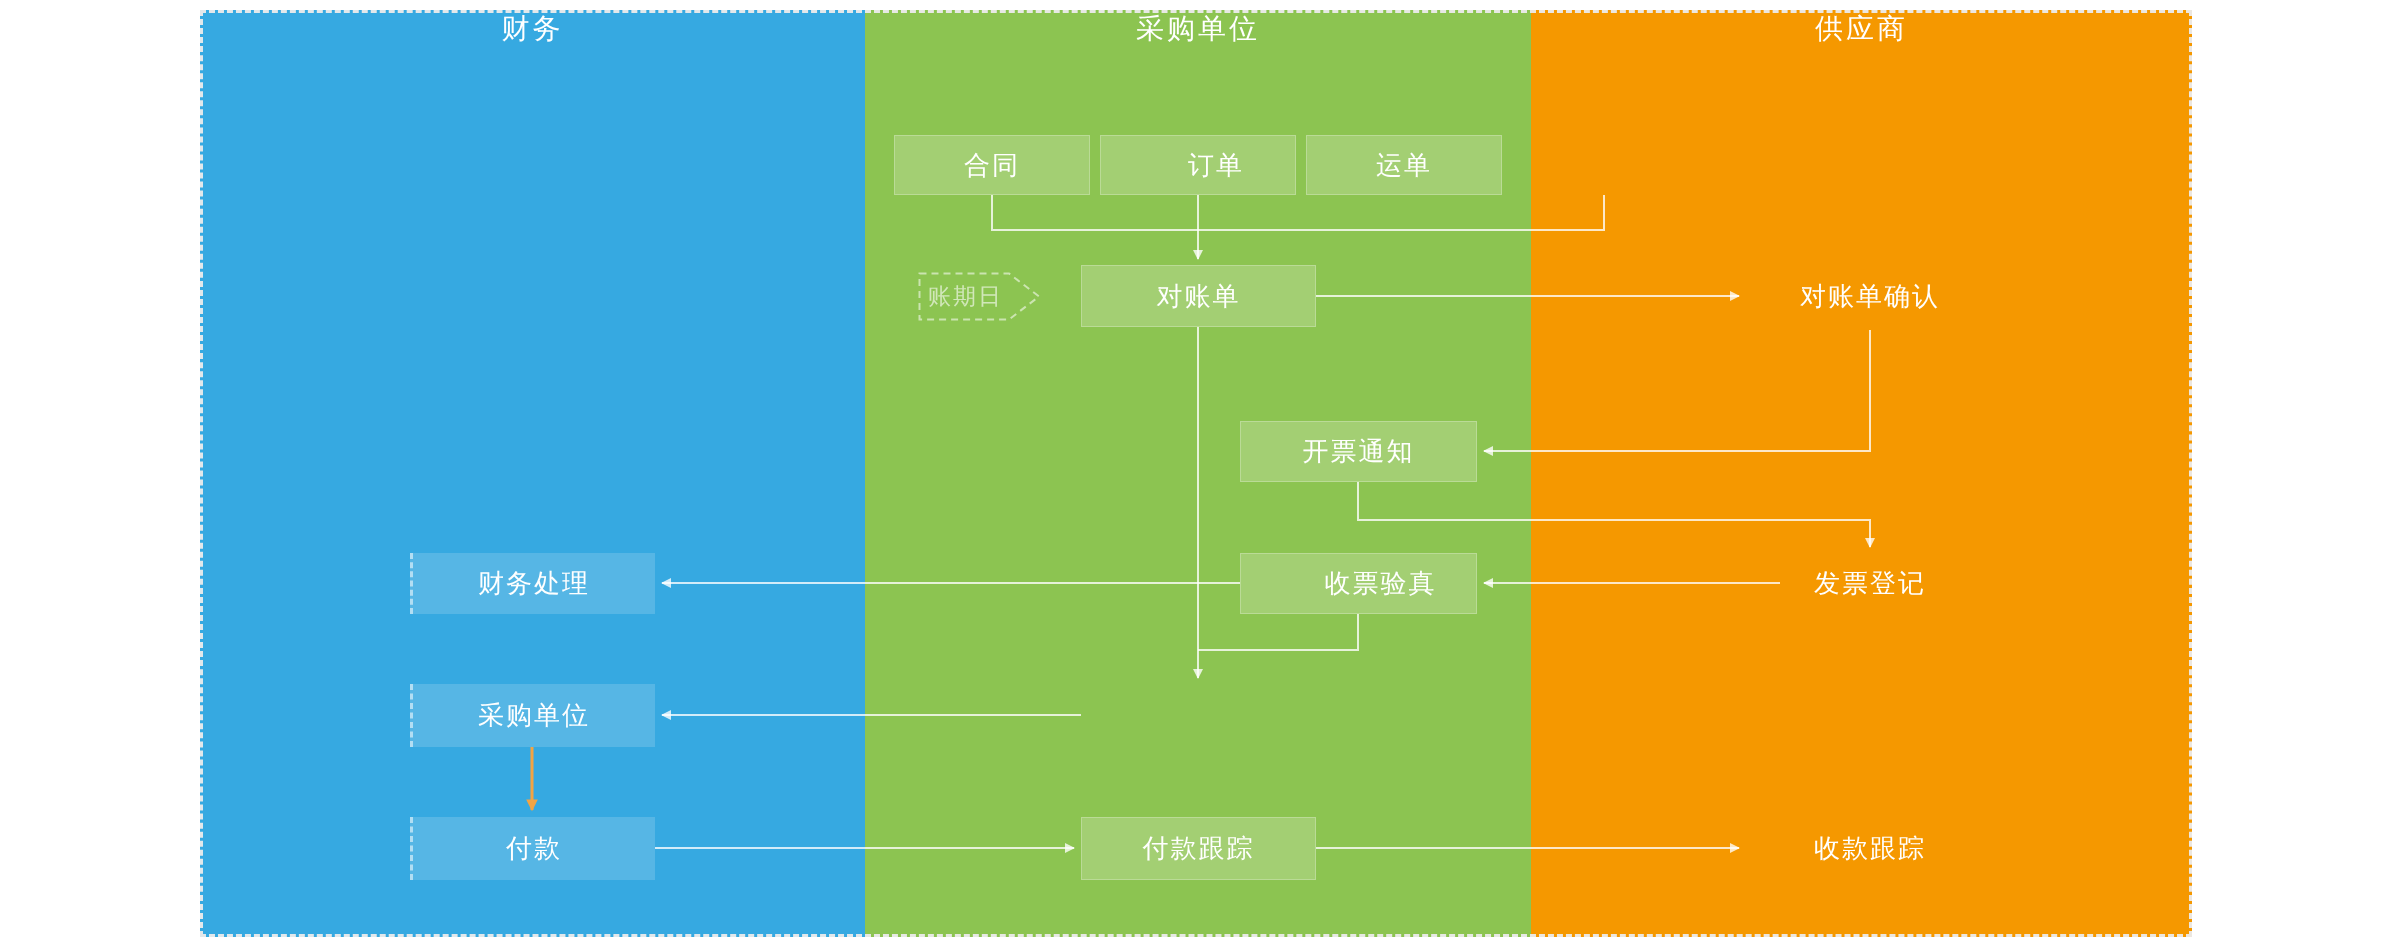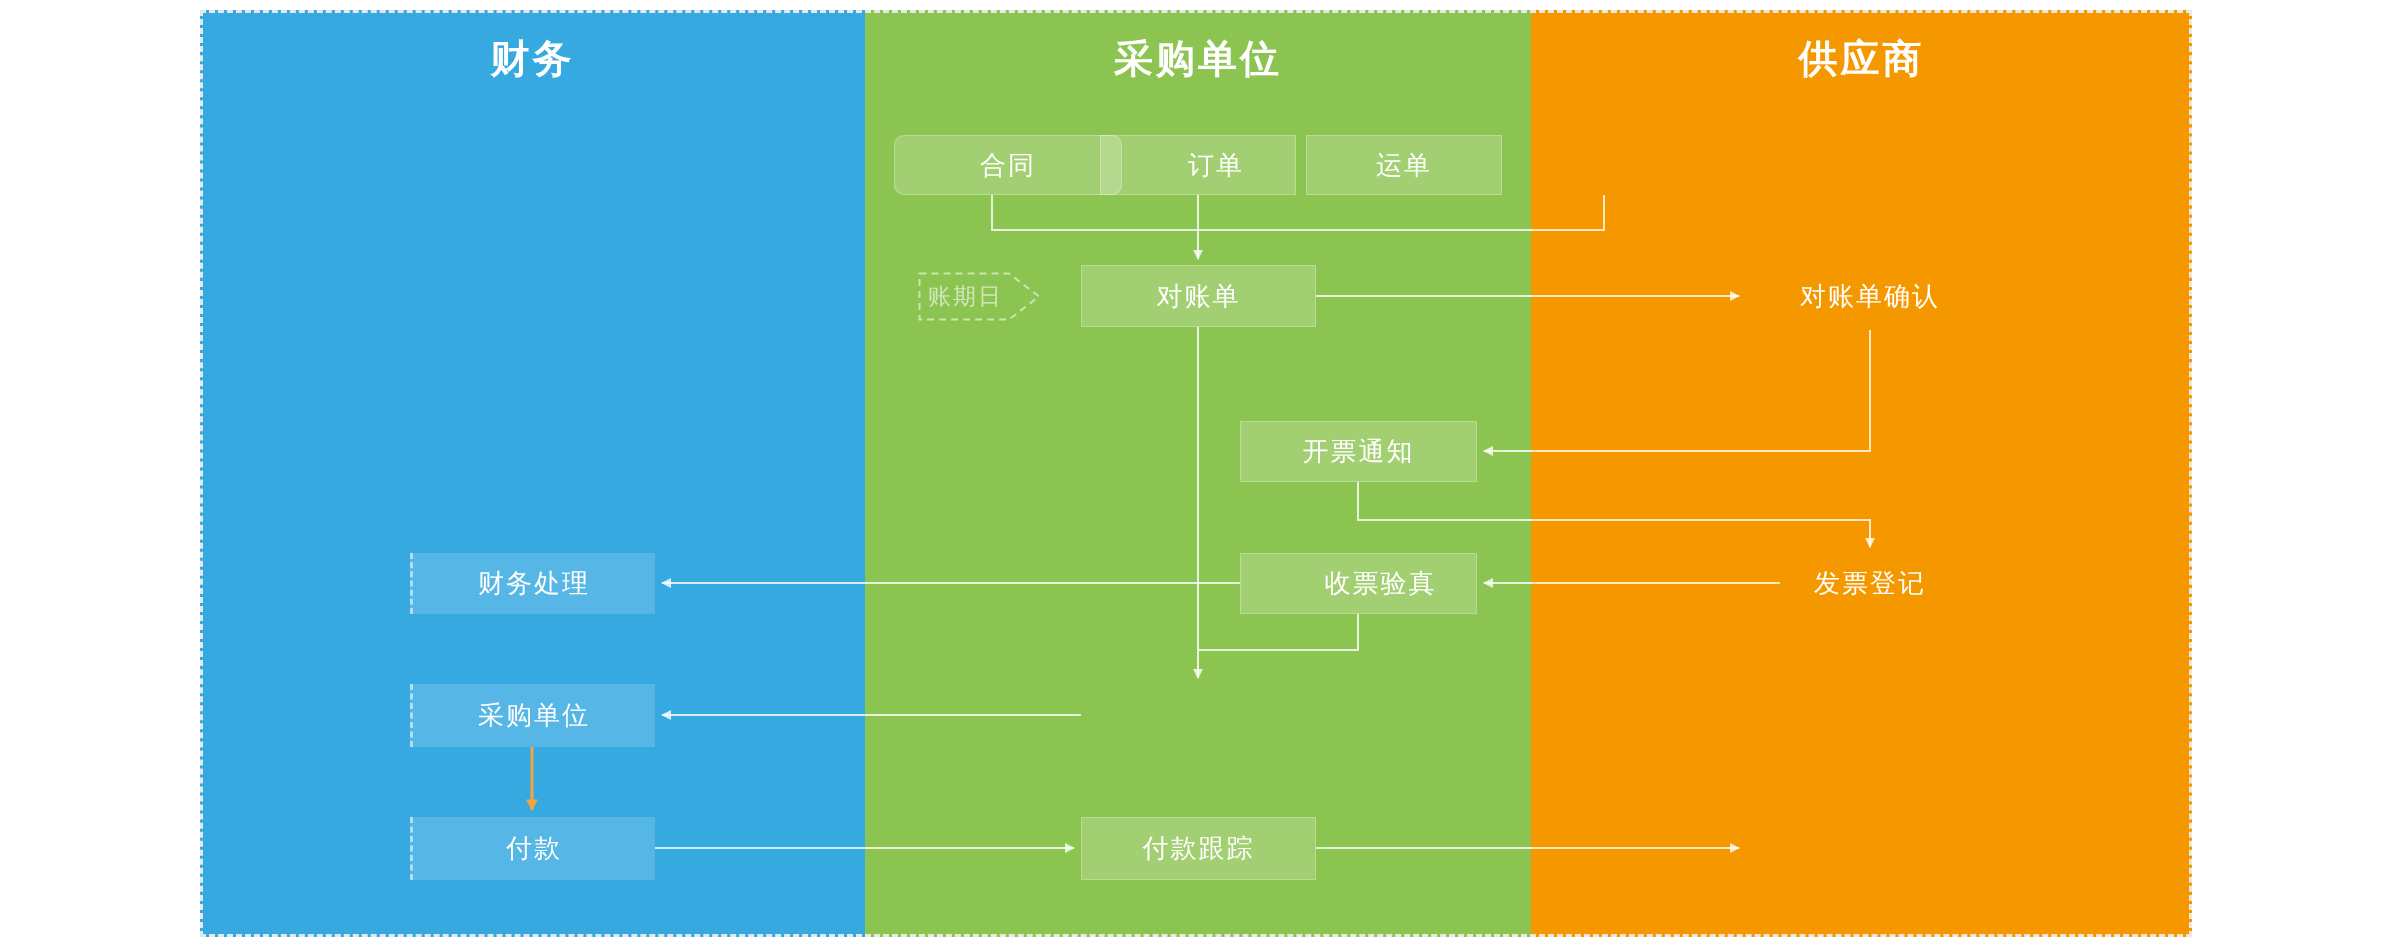--- a/index.html
+++ b/index.html
@@ -5,22 +5,22 @@
   * { margin:0; padding:0; box-sizing:border-box; }
   html,body { background:#ffffff; }
   body {
     width:2400px; height:946px;
     position:relative; overflow:hidden;
     font-family:"Liberation Sans","DejaVu Sans",sans-serif;
   }
   .diagram { position:absolute; left:200px; top:10px; width:1992px; height:927px; }
   .lane { position:absolute; top:0; height:100%; }
   .lane-header {
-    text-align:center; margin-top:22px;
-    font-size:39px; font-weight:bold; color:#ffffff; letter-spacing:3px;
+    text-align:center; 
+    font-size:28px; font-weight:normal; color:#ffffff; letter-spacing:3px;
   }
   svg.connectors { position:absolute; left:0; top:0; width:1992px; height:927px; }
   .connector { stroke:var(--connector-color); stroke-width:2; fill:none; }
   .connector-orange { stroke:var(--highlight-color); stroke-width:3; fill:none; }
   .arrow-fill { fill:var(--connector-color); }
   .arrow-fill-orange { fill:var(--highlight-color); }
   .node {
     position:absolute; display:flex; align-items:center; justify-content:center;
     font-size:26px; color:#ffffff; letter-spacing:2px; white-space:nowrap;
   }
@@ -73,34 +73,35 @@
     <path class="connector" d="M1580 573 H1284" marker-end="url(#arrow-gray)"></path>
     <path class="connector" d="M1040 573 H462" marker-end="url(#arrow-gray)"></path>
     <path class="connector" d="M998 317 V668" marker-end="url(#arrow-gray)"></path>
     <path class="connector" d="M1158 604 V640 H998"></path>
     <path class="connector" d="M881 705 H462" marker-end="url(#arrow-gray)"></path>
     <path class="connector-orange" d="M332 737 V800" marker-end="url(#arrow-orange)"></path>
     <path class="connector" d="M455 838 H874" marker-end="url(#arrow-gray)"></path>
     <path class="connector" d="M1116 838 H1539" marker-end="url(#arrow-gray)"></path>
   </svg>
 
-  <div class="node green" style="left:694px; top:125px; width:228px; height:60px;border-radius:10px;">合同</div>
+  <div class="node green" style="left:694px; top:125px; width:196px; height:60px;">合同</div>
   <div class="node green" style="left:900px; top:125px; width:196px; height:60px;padding-left:36px;">订单</div>
   <div class="node green" style="left:1106px; top:125px; width:196px; height:60px;">运单</div>
   <div class="node green" style="left:881px; top:255px; width:235px; height:62px;">对账单</div>
   <div class="node green" style="left:1040px; top:411px; width:237px; height:61px;">开票通知</div>
   <div class="node green" style="left:1040px; top:543px; width:237px; height:61px;padding-left:44px;">收票验真</div>
   <div class="node green" style="left:881px; top:807px; width:235px; height:63px;">付款跟踪</div>
 
   <div class="node blue" style="left:210px; top:543px; width:245px; height:61px;">财务处理</div>
   <div class="node blue" style="left:210px; top:674px; width:245px; height:63px;">采购单位</div>
   <div class="node blue" style="left:210px; top:807px; width:245px; height:63px;">付款</div>
 
   <div class="node plain" style="left:1545px; top:255px; width:250px; height:62px;">对账单确认</div>
   <div class="node plain" style="left:1545px; top:543px; width:250px; height:61px;">发票登记</div>
+  <div class="node plain" style="left:1545px; top:807px; width:250px; height:63px;">收款跟踪</div>
 
   <div class="tag">
     <svg width="123" height="49" viewBox="0 0 123 49">
       <polygon points="1.5,1.5 91,1.5 121,24.5 91,47.5 1.5,47.5" fill="none" stroke="rgba(255,255,255,0.55)" stroke-width="2" stroke-dasharray="7 5"></polygon>
     </svg>
     <div class="tag-label">账期日</div>
   </div>
 
   <div class="frame"></div>
 </div>

